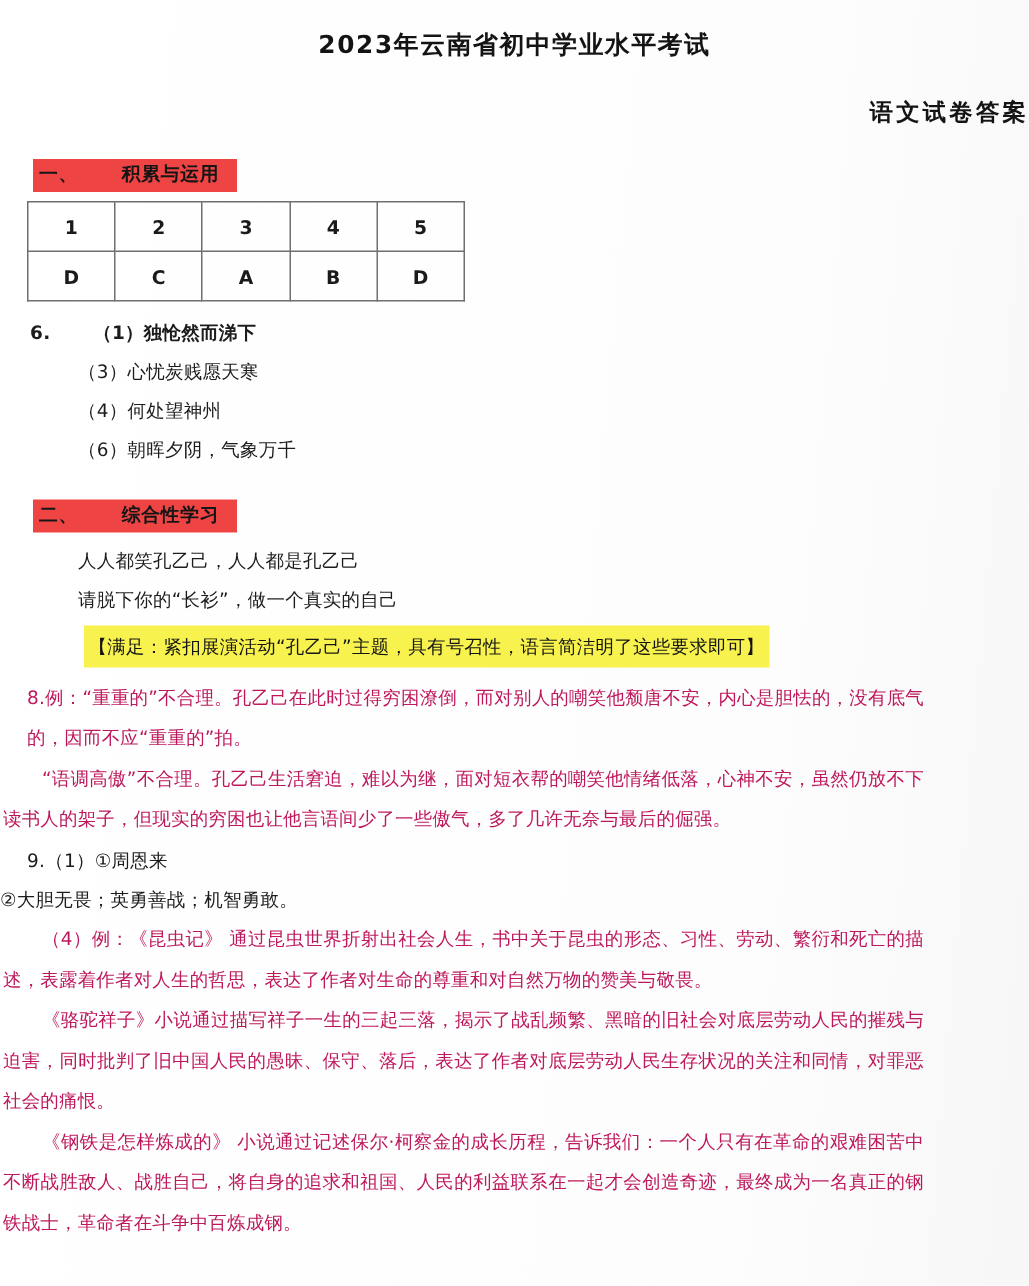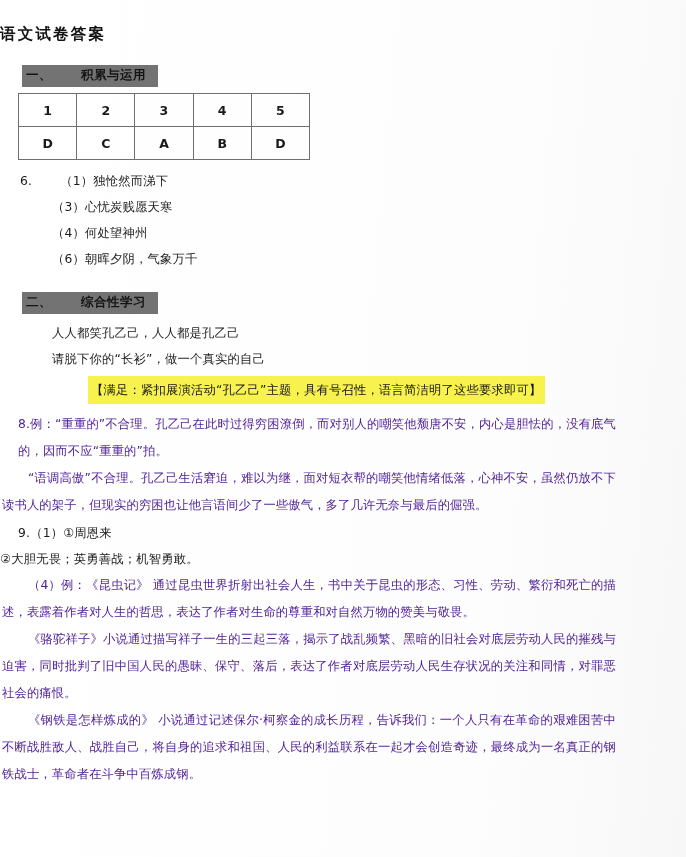--- a/index.html
+++ b/index.html
@@ -26,33 +26,33 @@
   
   .title-main {
     text-align: center;
     font-size: 16.5px;
     font-weight: 700;
     letter-spacing: 1.1px;
     margin: 19px 0 0 0;
     color: #141414;
   }
   .title-sub {
-    text-align: left;
+    text-align: right;
     font-size: 15.5px;
     font-weight: 700;
     letter-spacing: 2.2px;
     margin: 24px 0 0 0;
     color: #141414;
   }
 
   
   .section-head {
     margin: 20px 0 0 22px;
     display: inline-block;
-    background: #737373;
+    background: #ef4444;
     padding: 2px 12px 3px 4px;
     font-size: 12.5px;
     font-weight: 700;
     letter-spacing: 0.5px;
     white-space: pre;
     color: #151515;
   }
   .sec-wrap { padding-left: 0; }
 
   
@@ -80,54 +80,56 @@
   }
   .line {
     font-size: 12.3px;
     line-height: 26px;
     color: #1c1c1c;
     white-space: nowrap;
     letter-spacing: 0.2px;
   }
   .num-line {
     margin-left: 20px;
+    font-weight: bold;
   }
   .ind1 { margin-left: 52px; }
 
   .para {
     font-size: 12.3px;
     line-height: 27px;
-    color: #4c1d95;
+    color: #be185d;
     margin: 0 70px 0 2px;
     text-align: justify;
     letter-spacing: 0.15px;
   }
   .para.indent { text-indent: 26px; }
   .para.hang { margin-left: 18px; }
 
   .hl-line {
     font-size: 12.3px;
     line-height: 24px;
     margin-left: 56px;
     display: inline-block;
     background: #f7f24d;
     padding: 2px 3px;
     white-space: nowrap;
     color: #151515;
     letter-spacing: 0.2px;
   }
-  .hl-row { margin-top: 4px; padding-left: 32px; }
+  .hl-row { margin-top: 4px; }
 
   .q6 { margin-top: 8px; }
 </style>
 </head>
 <body>
 
 <div class="page">
 
+  <div class="title-main">2023年云南省初中学业水平考试</div>
   <div class="title-sub">语文试卷答案</div>
 
   <div class="sec-wrap">
     <div class="section-head">一、      积累与运用</div>
   </div>
 
   <table class="ans">
     <tbody>
         <tr>
       <td>1</td>

